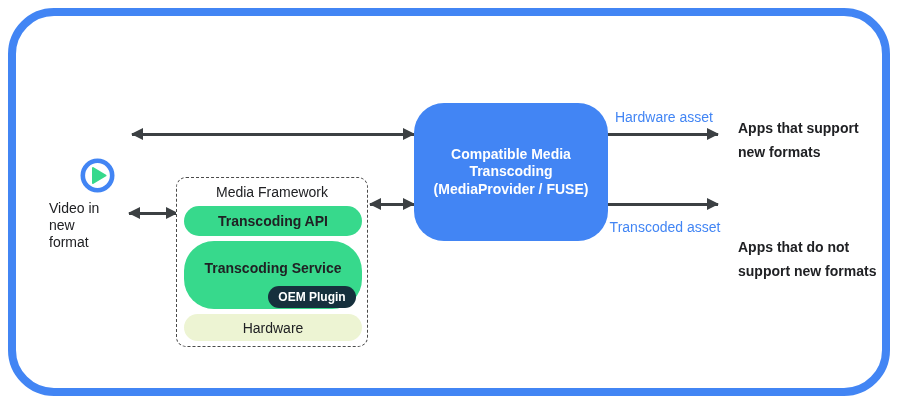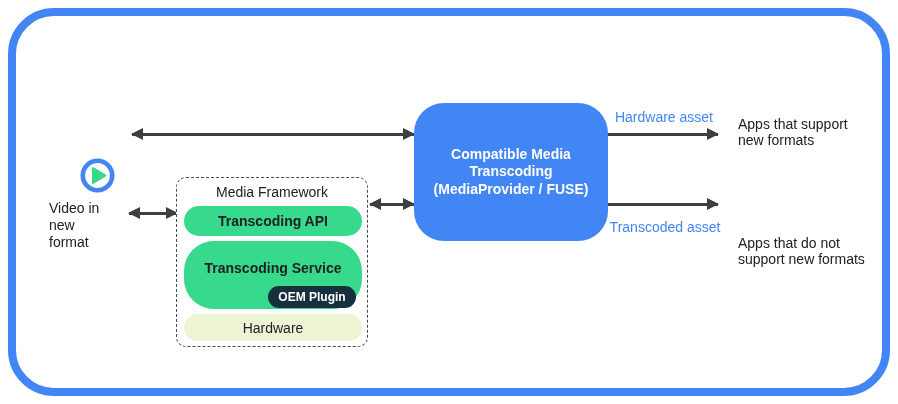--- a/index.html
+++ b/index.html
@@ -63,21 +63,21 @@
     left:414px; top:103px; width:194px; height:138px; border-radius:30px;
     background:var(--accent-blue); color:var(--white);
     display:flex; align-items:center; justify-content:center; text-align:center;
     font-size:14px; font-weight:bold; line-height:17.5px; white-space:pre-line;
   }
 
   .asset-label { position:absolute; color:var(--accent-blue); font-size:14px; text-align:center; }
   .label-original { left:604px; top:109px; width:120px; }
   .label-transcoded { left:600px; top:219px; width:130px; }
 
-  .apps-text { position:absolute; font-size:14px; line-height:16px; white-space:pre-line; }
+  .apps-text { position:absolute; font-size:14px; line-height:24px; white-space:pre-line;font-weight:bold; }
   .apps-support { left:738px; top:116px; }
   .apps-nosupport { left:738px; top:187px;margin-top:48px; }
 </style>
 </head>
 <body>
 
 <div class="canvas">
   <div class="frame"></div>
 
   <svg class="abs" style="left:79px; top:157px;" width="37" height="37" viewBox="0 0 37 37">

